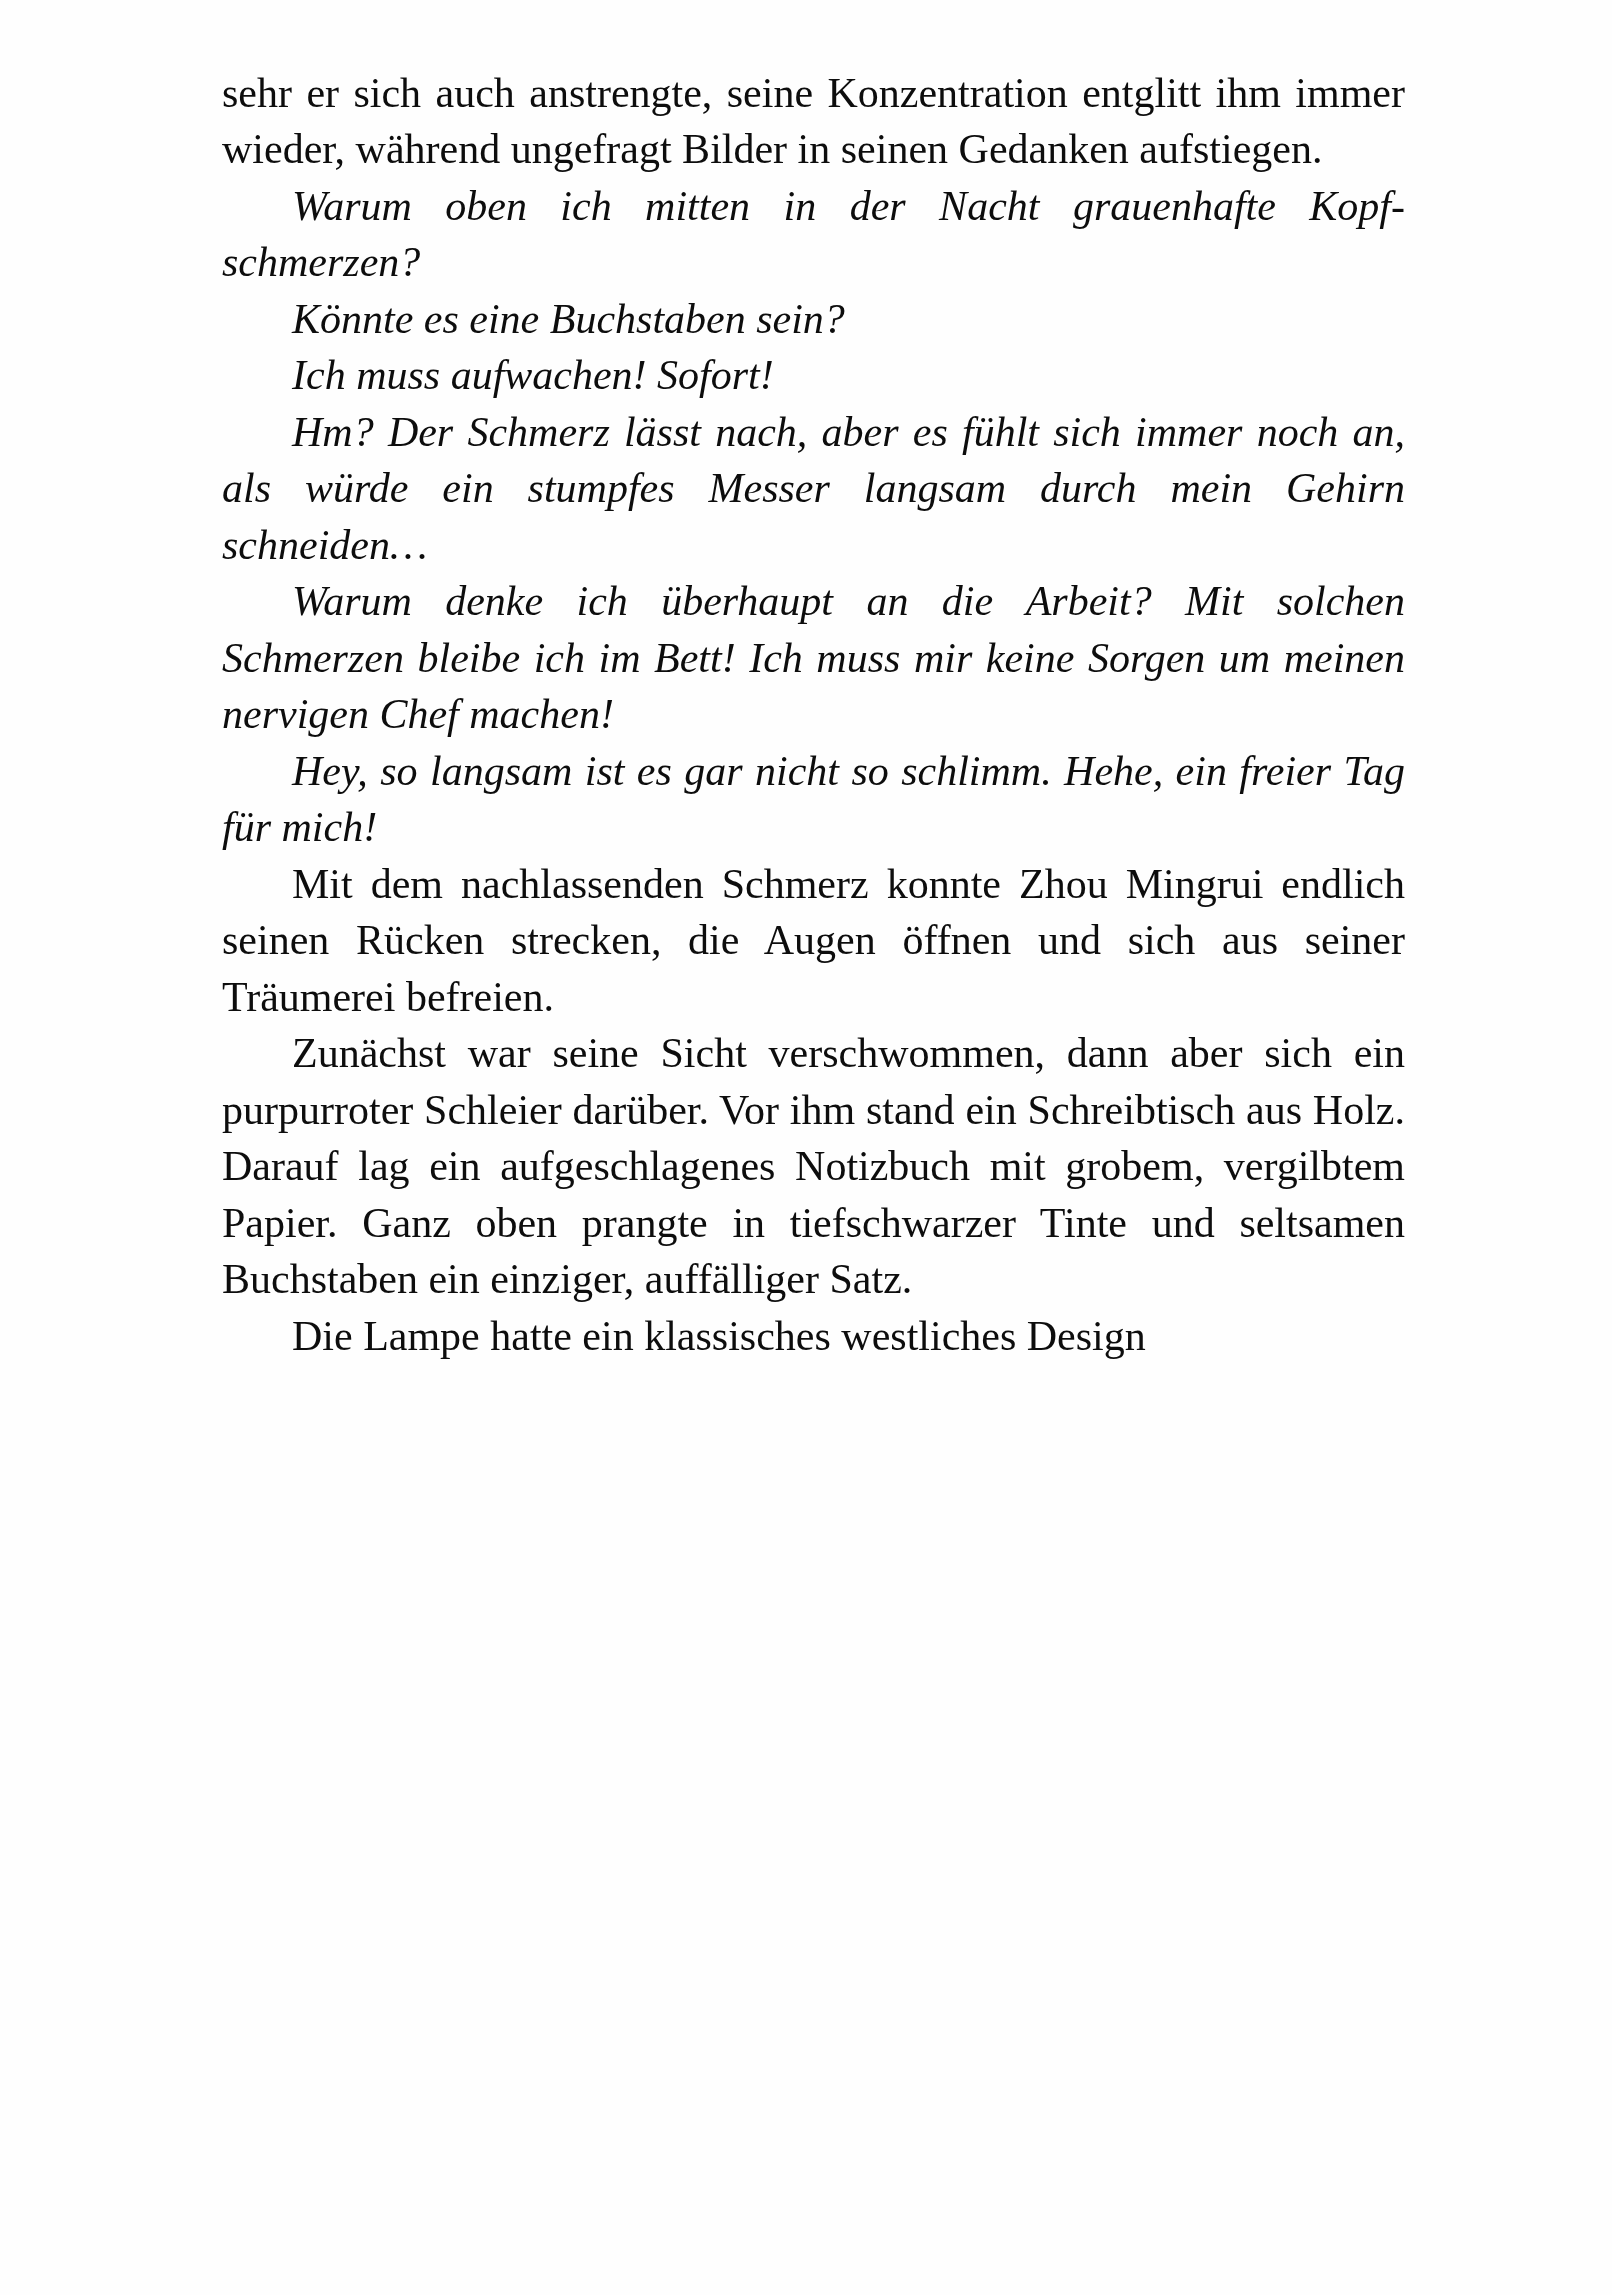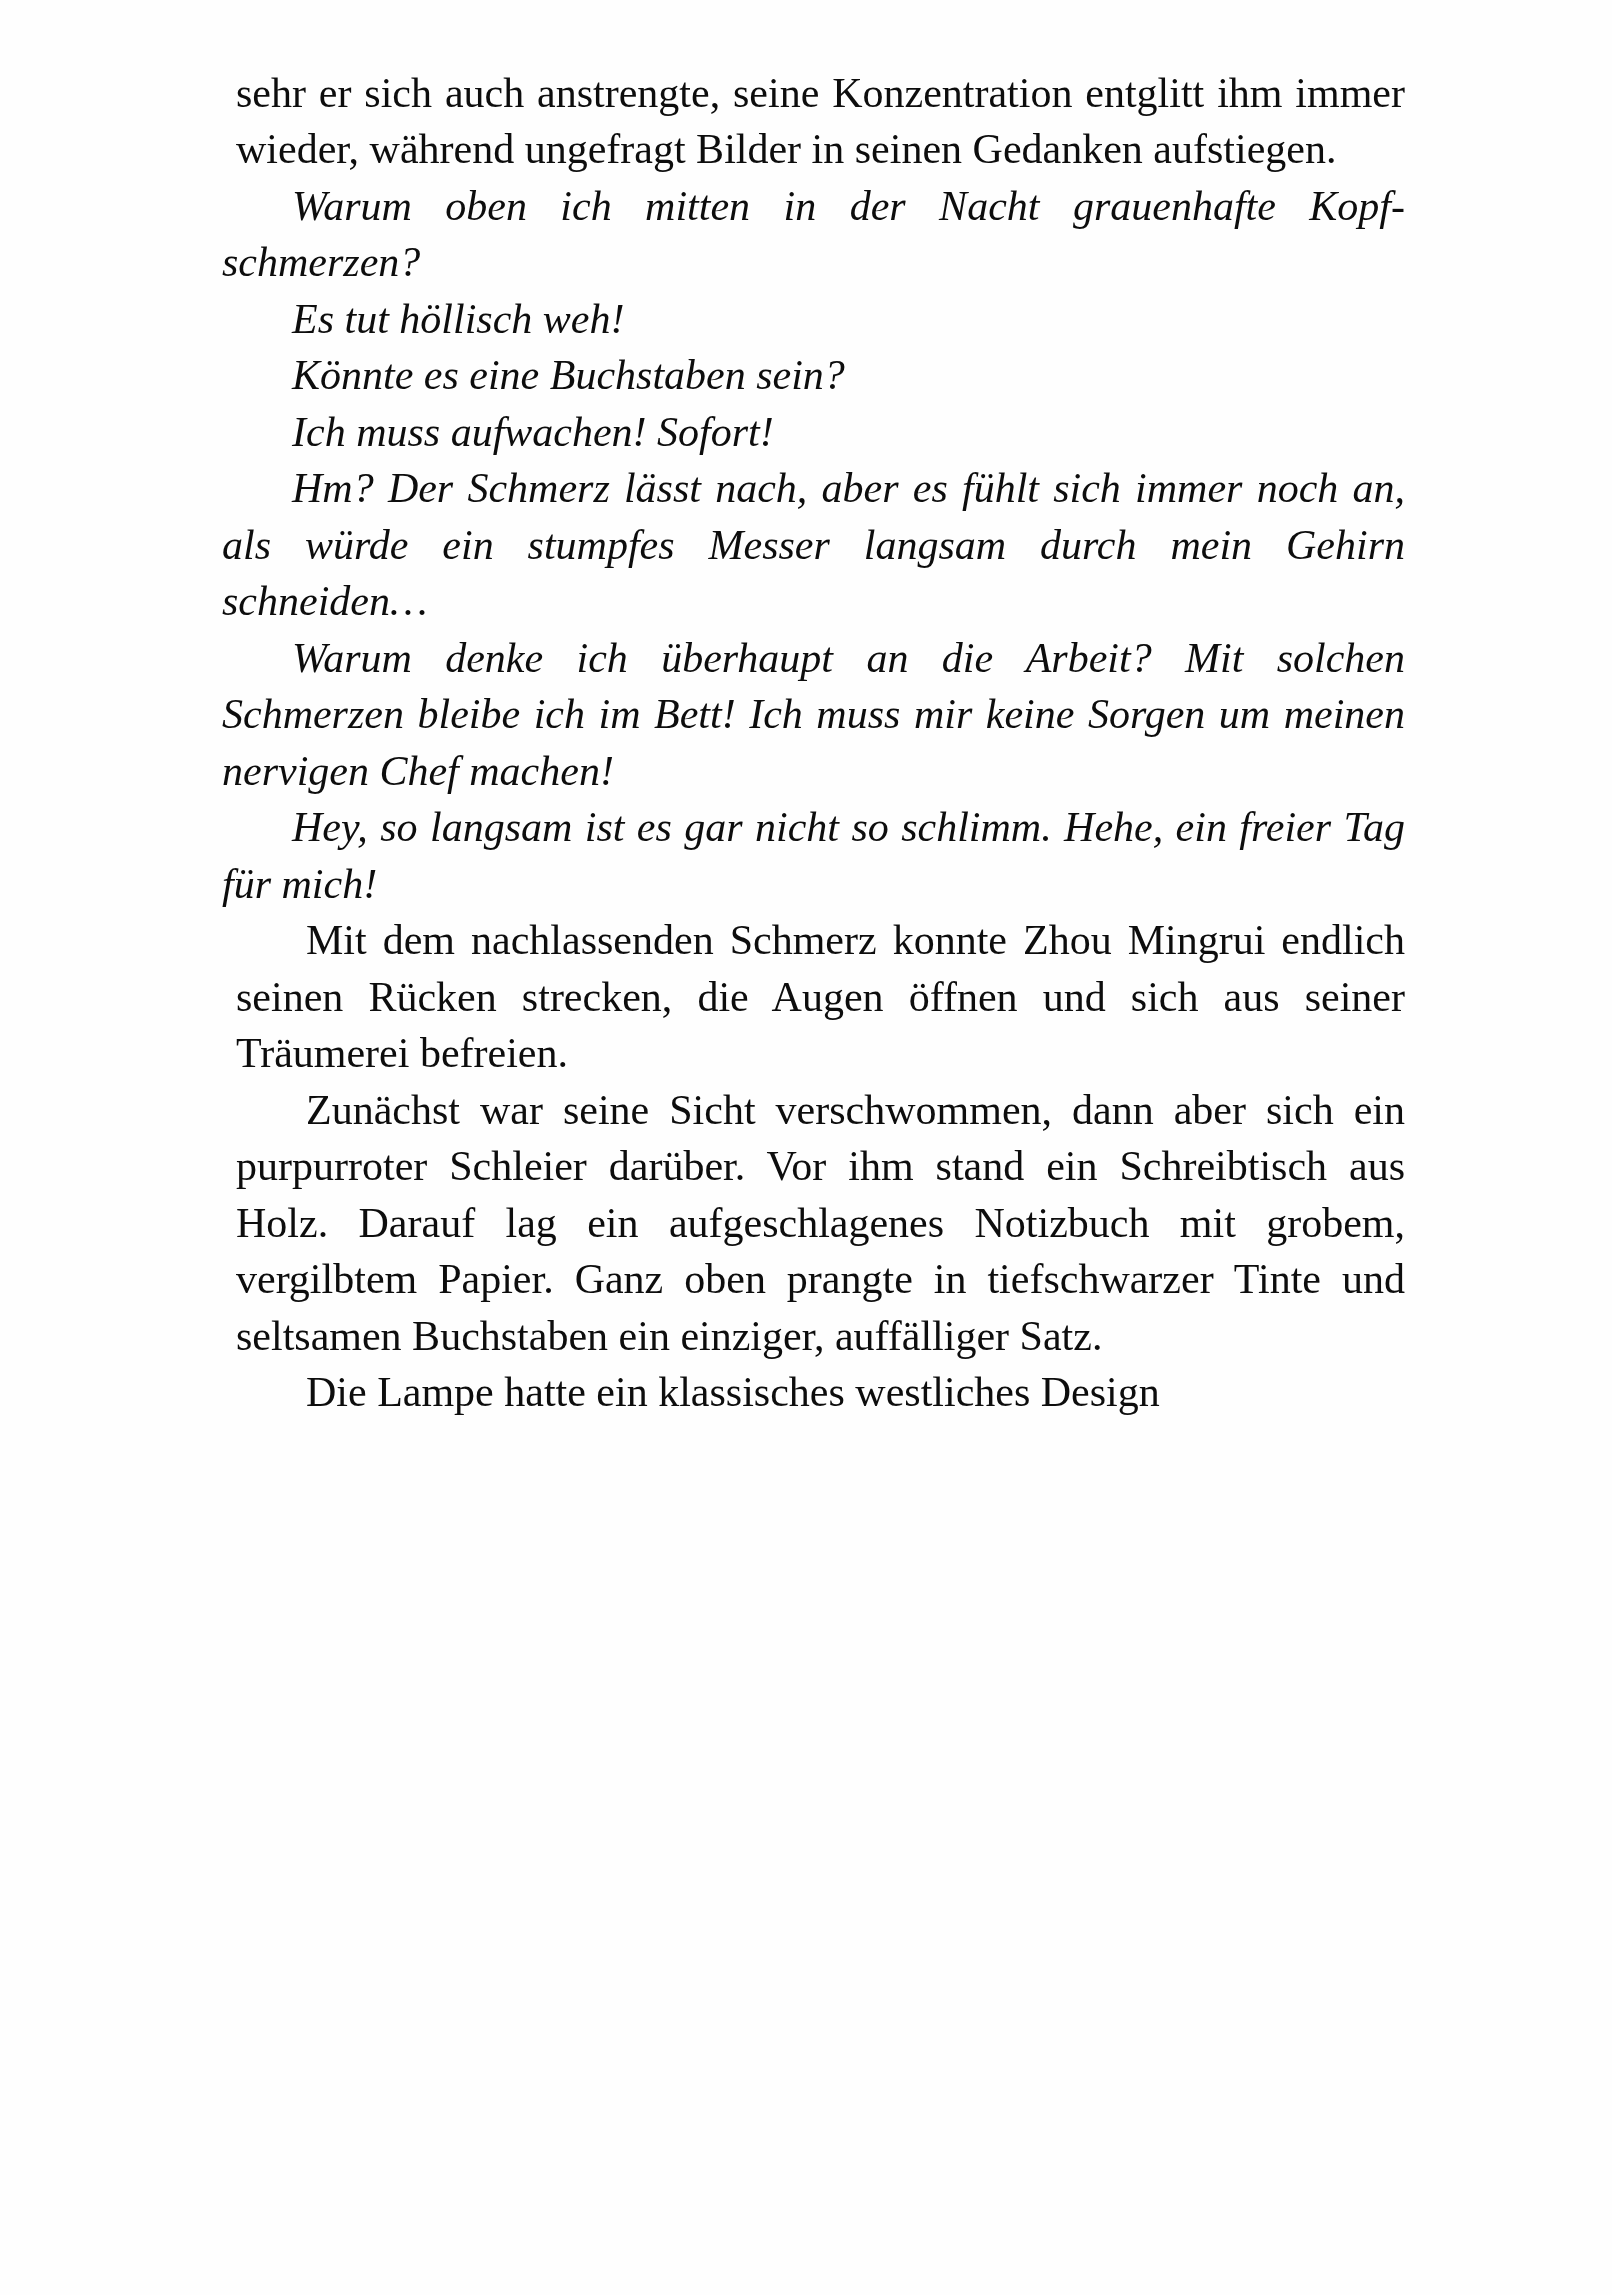--- a/index.html
+++ b/index.html
@@ -29,21 +29,20 @@
     text-align: justify;
     text-justify: inter-word;
     hyphens: manual;
   }
   p {
     margin: 0;
     padding: 0;
   }
   p.indent {
     text-indent: 70px;
-    margin-left: 14px;
   }
   p.thought {
     font-style: italic;
     text-indent: 70px;
   }
   p.first {
     text-indent: 0;
   }
   
   .clip {
@@ -54,21 +53,20 @@
 </head>
 <body>
 
 <div class="page">
   <div class="text-block">
 
     <p class="indent first">sehr er sich auch anstrengte, seine Konzentration entglitt ihm immer wieder, während ungefragt Bilder in seinen Gedanken aufstiegen.</p>
 
     <p class="thought">Warum oben ich mitten in der Nacht grauenhafte Kopf-schmerzen?</p>
 
-    <p class="thought">Es tut höllisch weh!</p>
 
     <p class="thought">Könnte es eine Buchstaben sein?</p>
 
 
     <p class="thought">Ich muss aufwachen! Sofort!</p>
 
     <p class="thought">Hm? Der Schmerz lässt nach, aber es fühlt sich immer noch an, als würde ein stumpfes Messer langsam durch mein Gehirn schneiden…</p>
 
 
     <p class="thought">Warum denke ich überhaupt an die Arbeit? Mit solchen Schmerzen bleibe ich im Bett! Ich muss mir keine Sorgen um meinen nervigen Chef machen!</p>

